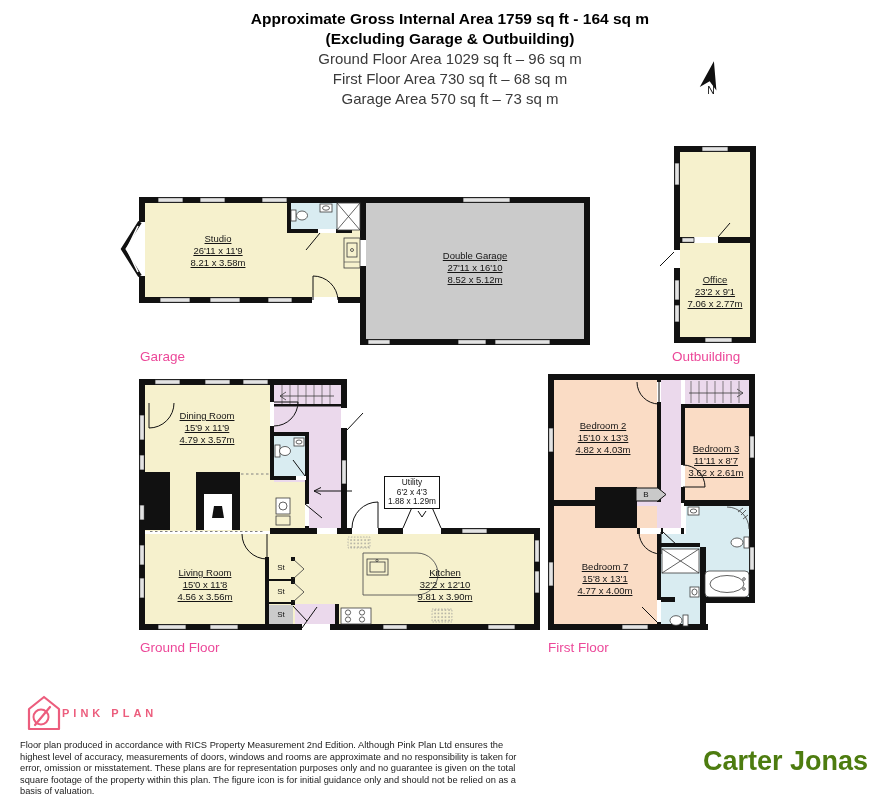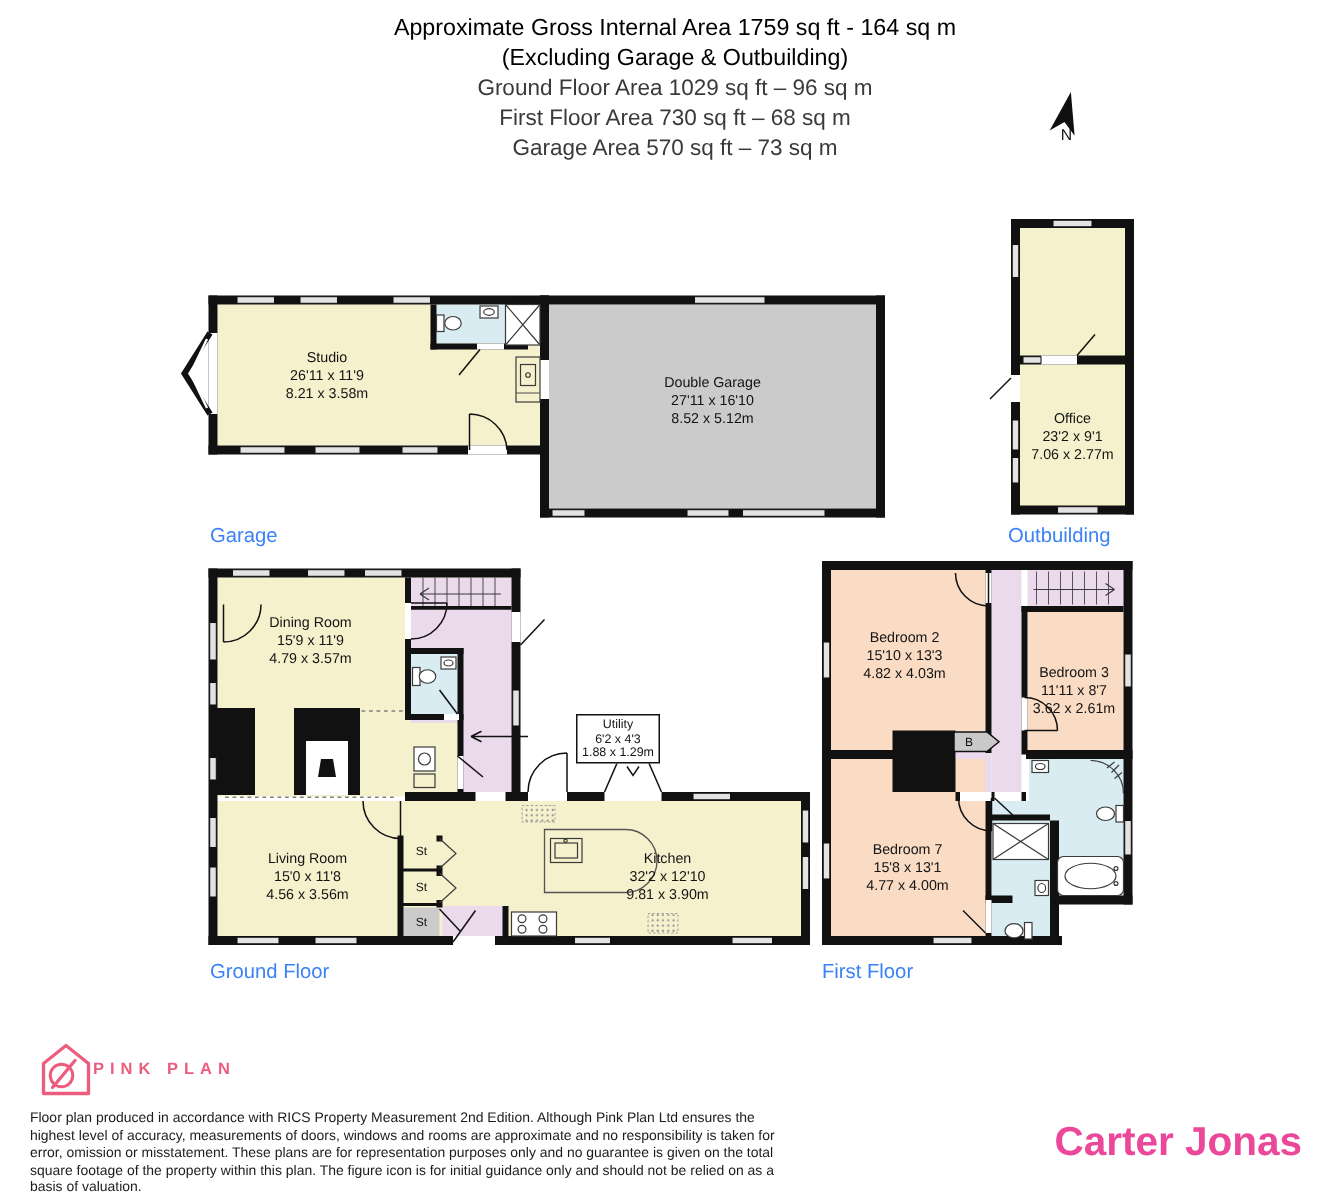--- a/index.html
+++ b/index.html
@@ -11,35 +11,35 @@
   .gapw{fill:#fff;}
   .sill{fill:#E3E3E3;stroke:#111;stroke-width:.7;}
   .fx{fill:#fff;stroke:#3a3a3a;stroke-width:.8;}
   .fxc{fill:#F6F1CD;stroke:#3a3a3a;stroke-width:.8;}
   .fxn{fill:none;stroke:#3a3a3a;stroke-width:.8;}
   .door{fill:none;stroke:#111;stroke-width:1;}
   .tread{stroke:#555;stroke-width:.7;}
   .dash{stroke:#808080;stroke-width:1;stroke-dasharray:2.5 2.5;fill:none;}
   
   .header{position:absolute;left:18px;top:9px;width:864px;text-align:center;color:#000;}
-  .h-bold{font-weight:normal;font-size:15.5px;line-height:20px;}
+  .h-bold{font-weight:bold;font-size:15.5px;line-height:20px;}
   .h-sub{font-size:15px;line-height:20px;color:#3a3a3a;}
   .room-label{position:absolute;transform:translateX(-50%);text-align:center;
-              font-size:9.5px;line-height:12px;color:#141414;white-space:nowrap;}
-  .section-label{position:absolute;font-size:13.5px;color:#3b82f6;}
+              font-size:9.5px;line-height:12px;color:#141414;white-space:nowrap;text-decoration:underline;}
+  .section-label{position:absolute;font-size:13.5px;color:#ec4899;}
   .tiny-label{position:absolute;transform:translateX(-50%);font-size:8px;color:#111;}
   .callout{position:absolute;left:352px;top:476px;width:52px;background:#fff;
            border:1px solid #111;text-align:center;font-size:8.3px;line-height:9.6px;
            padding:1px 1px;color:#141414;white-space:nowrap;margin-left:32px;}
   .brand-row{position:absolute;left:26px;top:694px;display:flex;align-items:center;}
   .brand-text{font-weight:bold;font-size:11px;letter-spacing:4px;color:#EC5D7D;}
   .disclaimer{position:absolute;left:8px;top:740px;width:497px;font-size:9.3px;
               line-height:11.6px;color:#1b1b1b;margin-left:12px;}
   .agency{position:absolute;right:14px;top:746px;font-weight:bold;font-size:27px;
-          color:#ec4899;letter-spacing:0px;}
+          color:#4d7c0f;letter-spacing:0px;}
   .north-n{position:absolute;transform:translateX(-50%);left:711px;top:84px;
            font-size:10.5px;color:#111;}
 </style>
 </head>
 <body>
 
 <div id="canvas">
 
 <svg id="plan-svg" width="882" height="800" viewBox="0 0 882 800">
   <defs>

